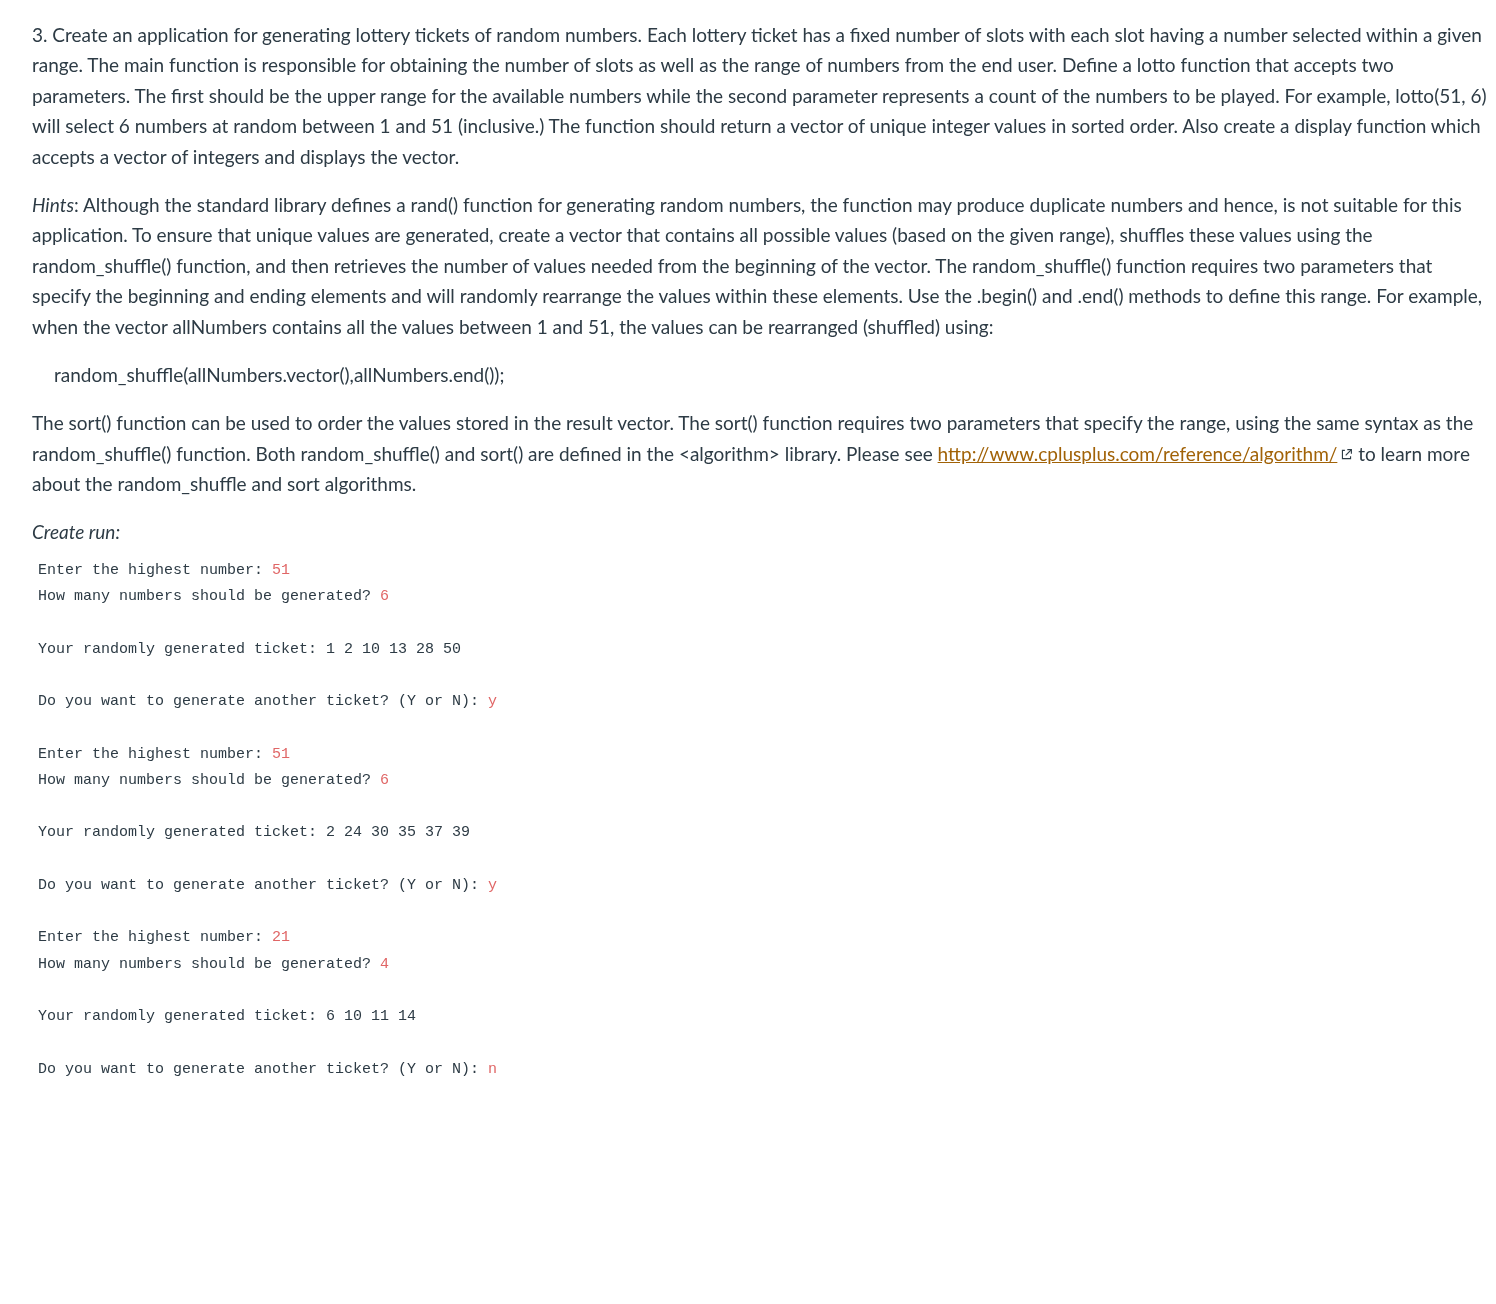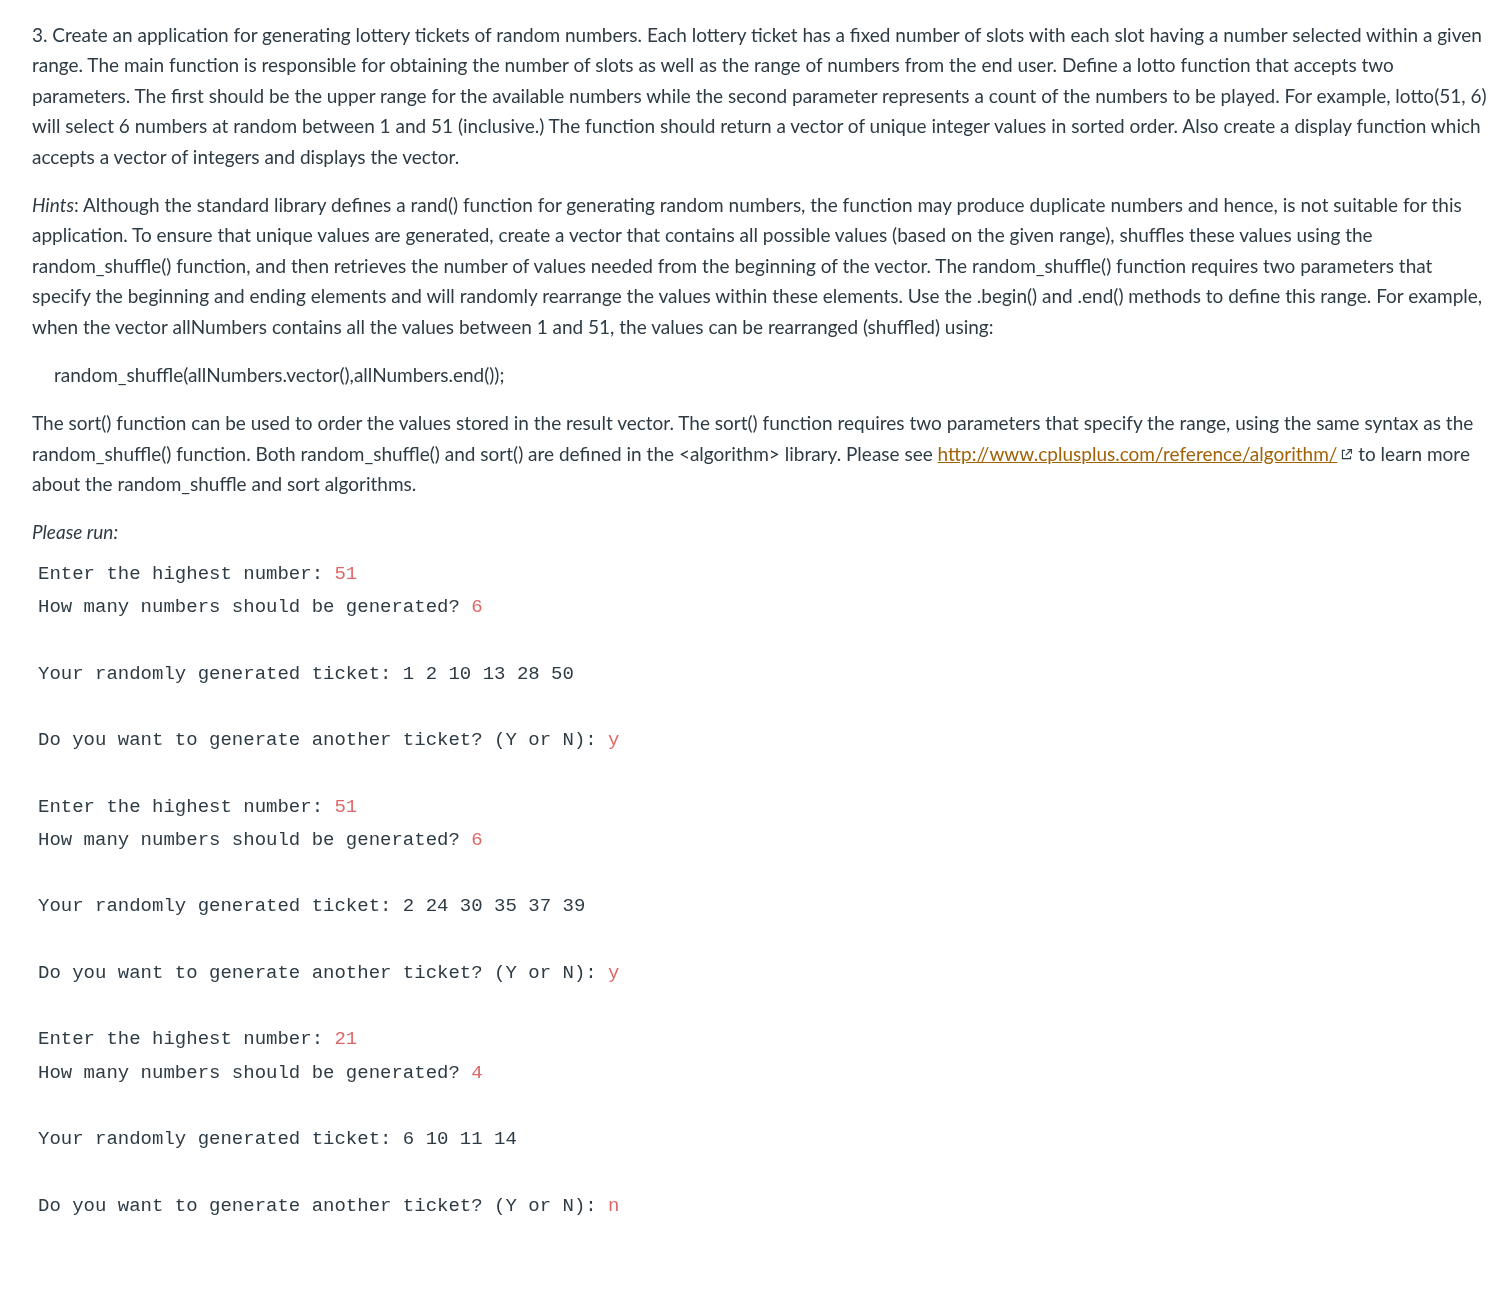--- a/index.html
+++ b/index.html
@@ -39,21 +39,21 @@
       margin-left: 3px;
       position: relative;
       top: 0px;
     }
     .example-label {
       font-style: italic;
       margin-bottom: 10px;
     }
     pre.console {
       font-family: Menlo, Monaco, Consolas, "Courier New", monospace;
-      font-size: 19px;
+      font-size: 15px;
       line-height: 1.75;
       color: #2d3b45;
       margin: 0;
       padding: 0 6px;
       white-space: pre;
       background: transparent;
     }
     .user-input {
       color: #e06666;
     }
@@ -73,21 +73,21 @@
 
   <p>
     <span>The sort() function can be used to order the values stored in the result vector. The sort() function requires two parameters that specify the range, using the same syntax as the random_shuffle() function. Both random_shuffle() and sort() are defined in the &lt;algorithm&gt; library.  Please see </span><a href="#"><span>http://www.cplusplus.com/reference/algorithm/</span></a><span class="ext-icon"><svg width="13" height="13" viewBox="0 0 16 16" fill="none">
           <path d="M6 3H3v10h10v-3" stroke="#2d3b45" stroke-width="1.4"></path>
           <path d="M9 2h5v5" stroke="#2d3b45" stroke-width="1.4"></path>
           <path d="M14 2L7 9" stroke="#2d3b45" stroke-width="1.4"></path>
         </svg></span><span>  to learn more about the random_shuffle and sort algorithms.</span>
   </p>
 
   <p class="example-label">
-    <em>Please run:</em>
+    <em>Create run:</em>
   </p>
 
   <pre class="console"><span>Enter the highest number: </span><span class="user-input">51</span>
 <span>How many numbers should be generated? </span><span class="user-input">6</span>
 
 <span>Your randomly generated ticket: </span><span>1 2 10 13 28 50</span>
 
 <span>Do you want to generate another ticket? (Y or N): </span><span class="user-input">y</span>
 
 <span>Enter the highest number: </span><span class="user-input">51</span>

